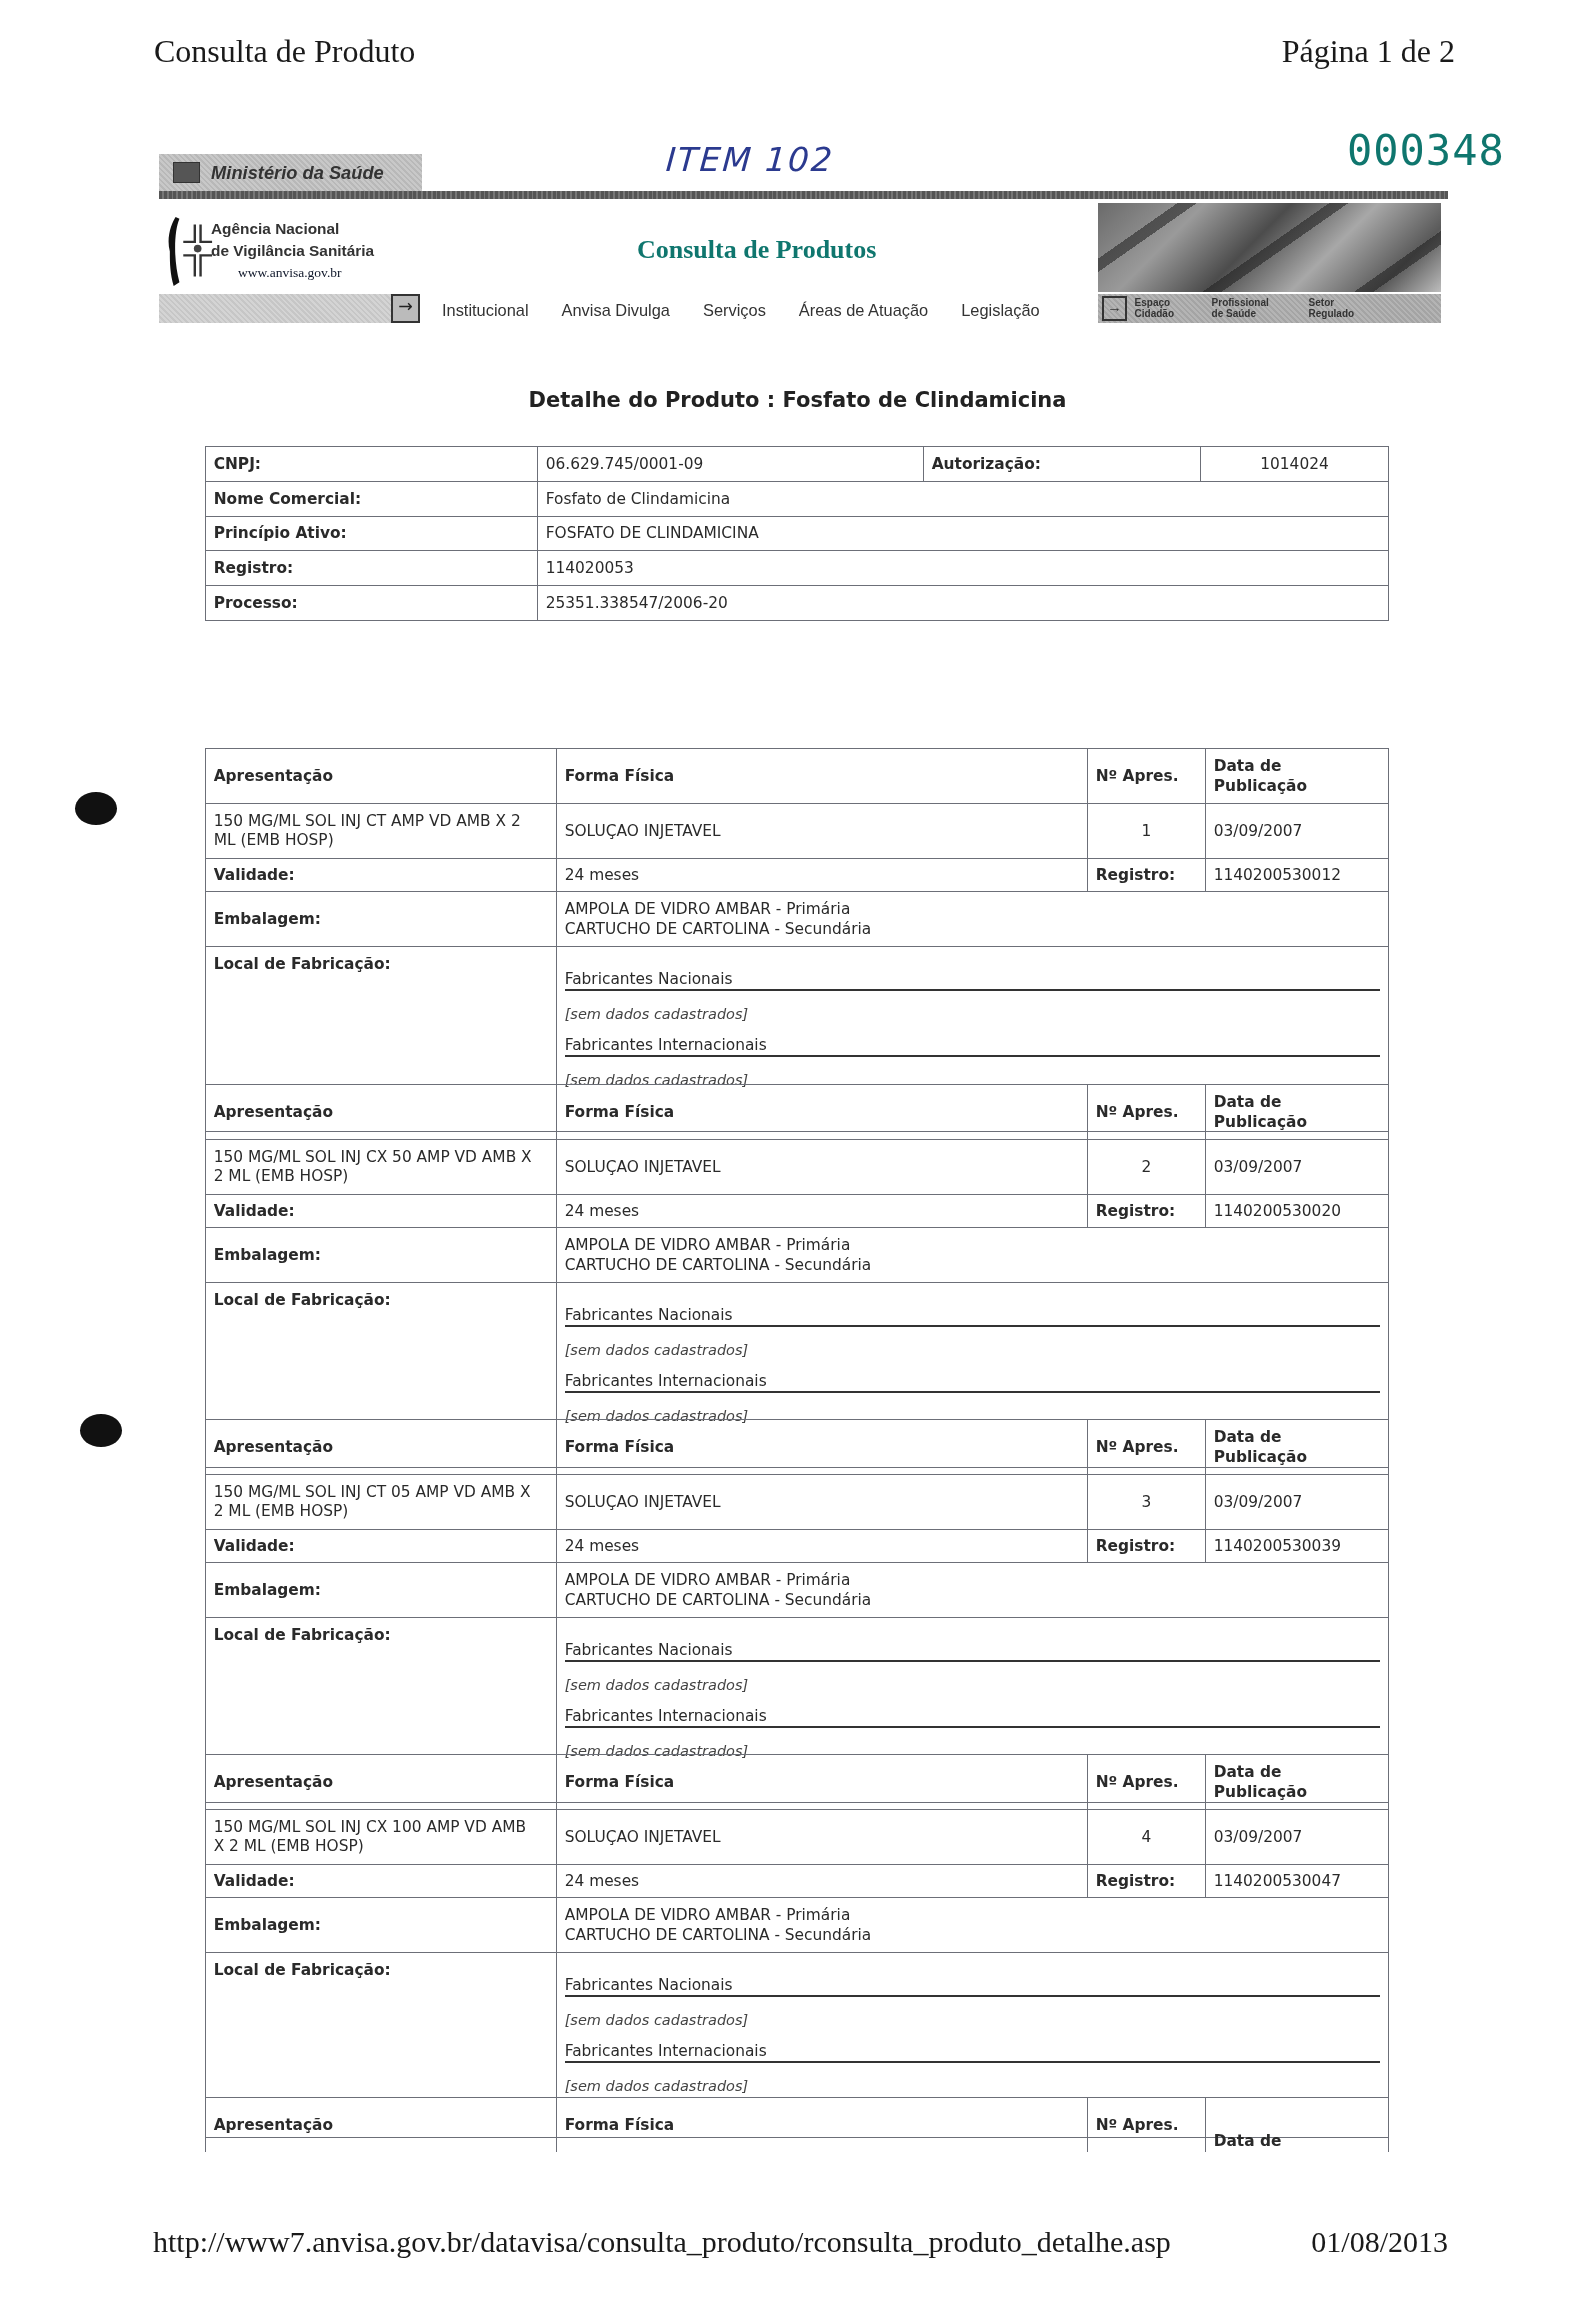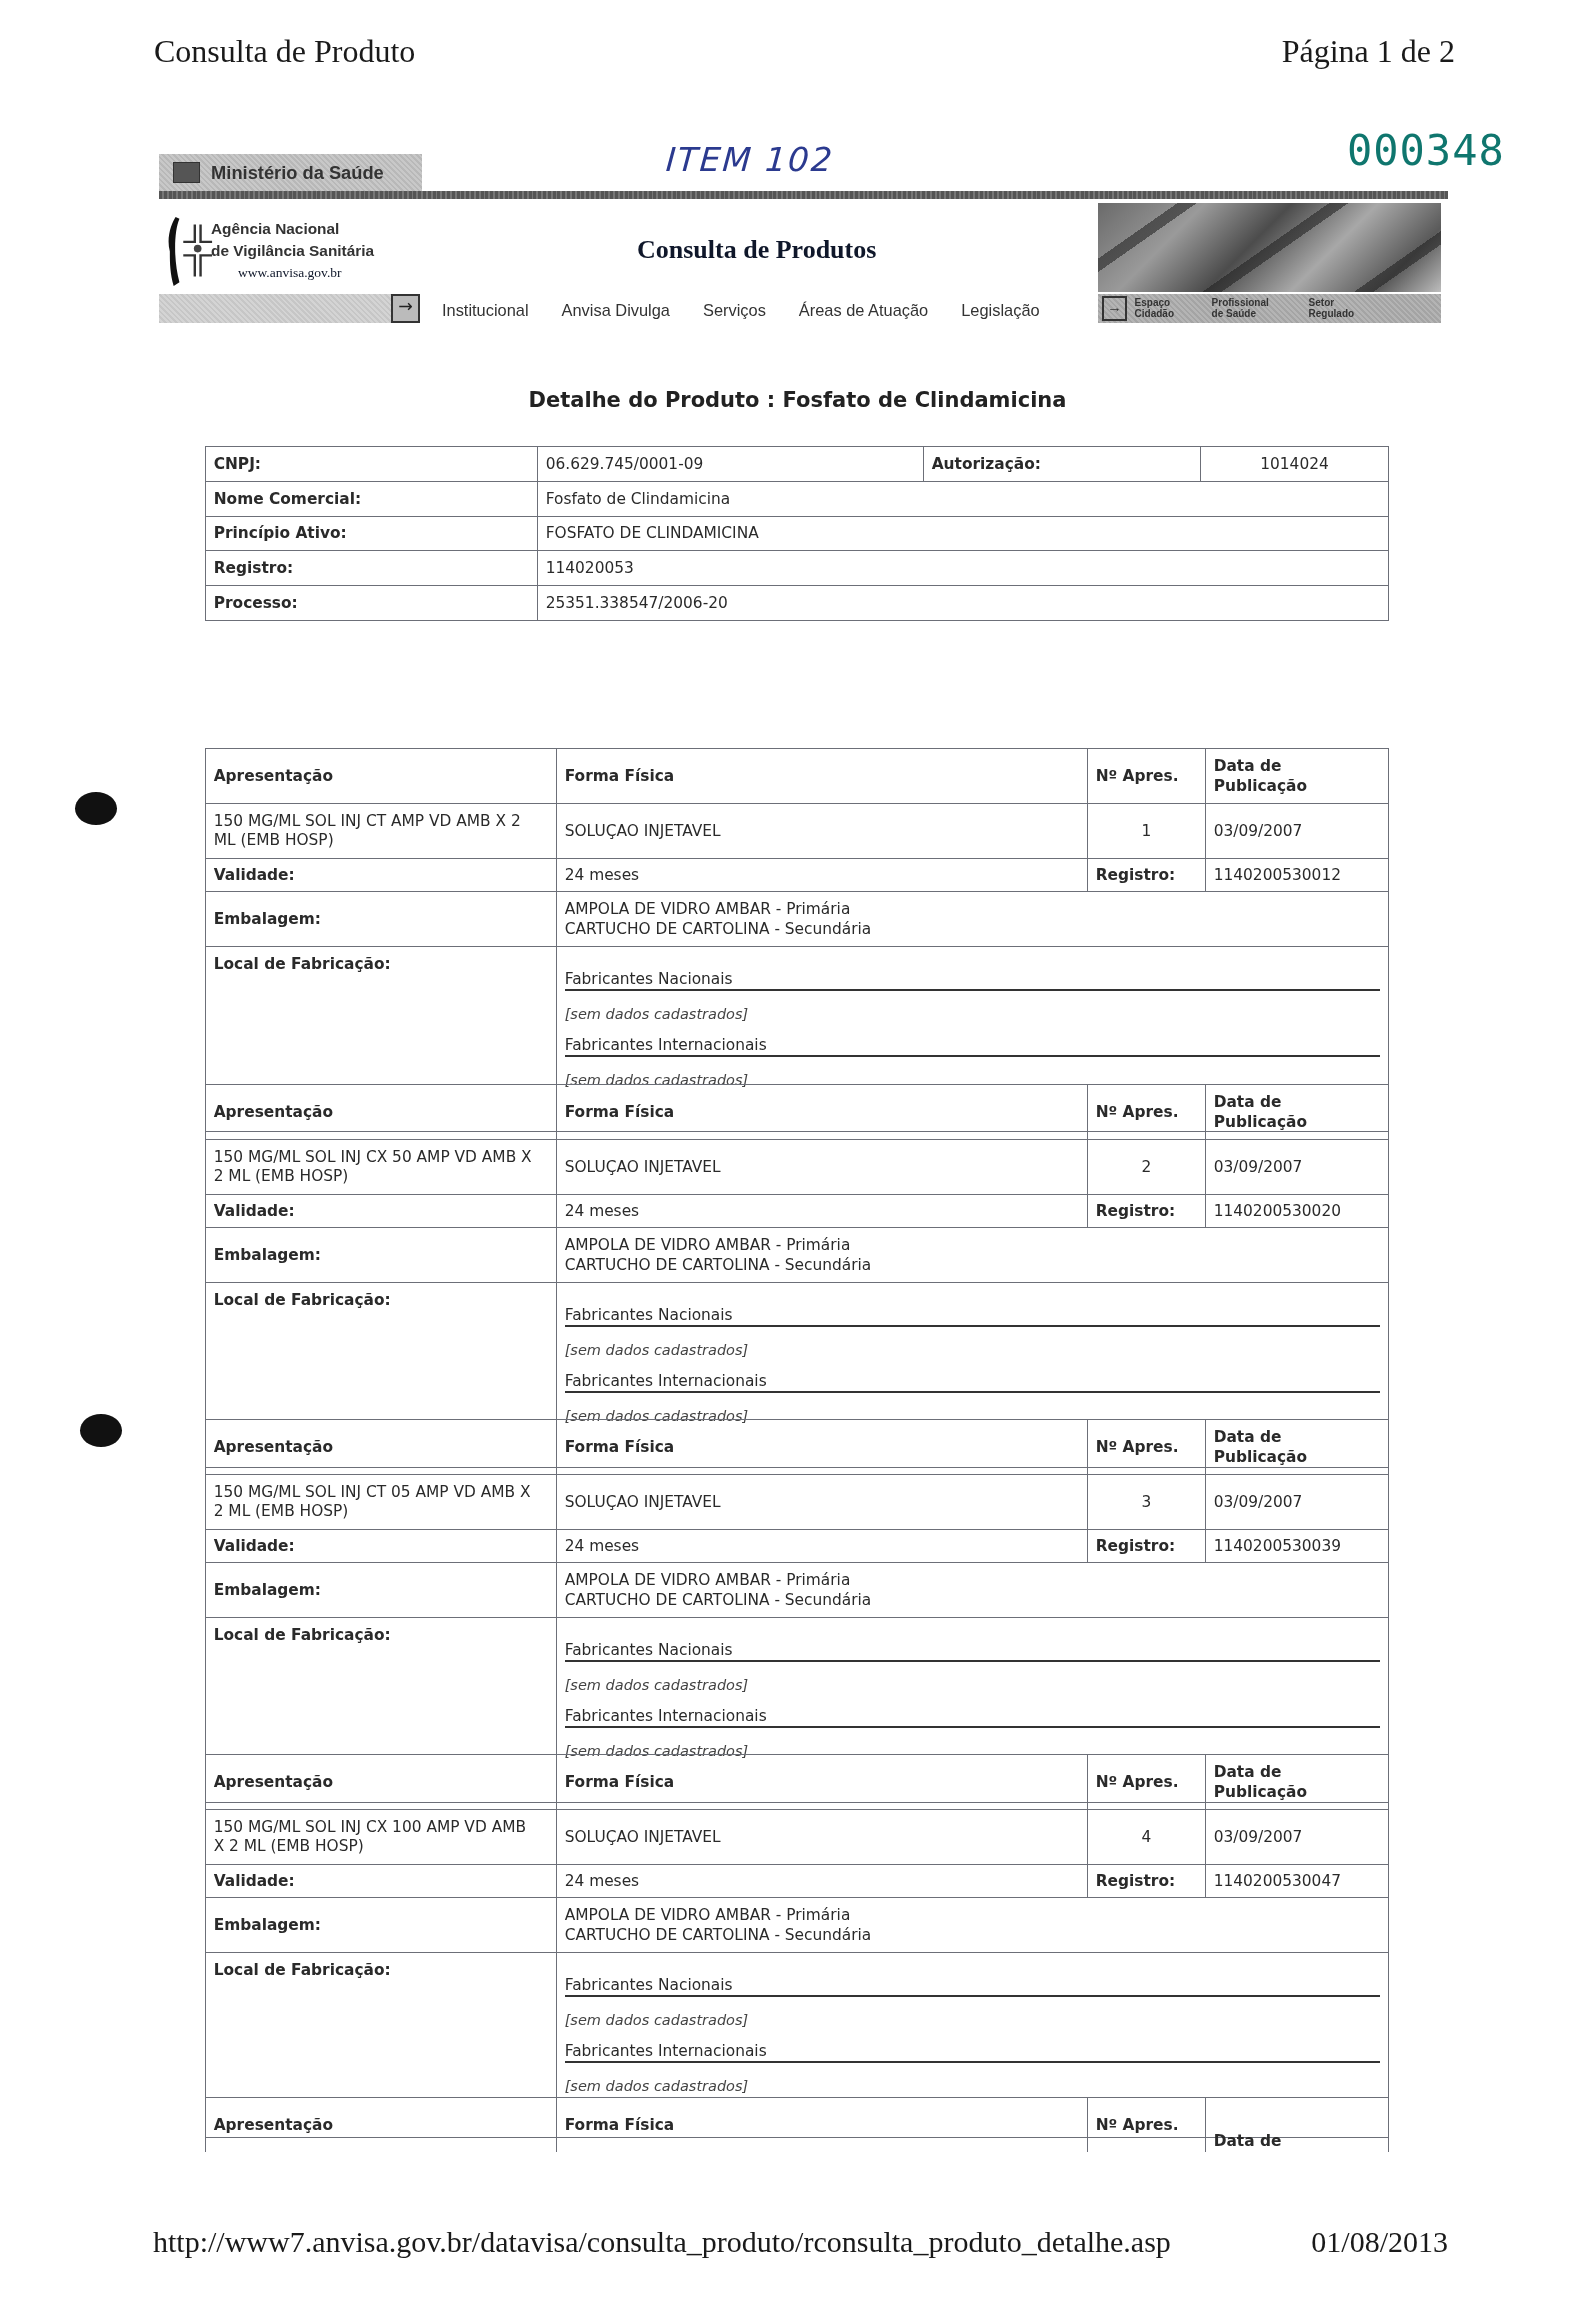--- a/index.html
+++ b/index.html
@@ -28,40 +28,40 @@
     position: absolute; left: 666px; top: 140px; font-family: "DejaVu Sans", sans-serif;
     font-size: 33px; color: #2b3a8f; font-style: italic; letter-spacing: 1.9px;
     transform: skewX(-4deg);
   }
   .punch-hole { position: absolute; width: 42px; height: 33px; background: #111; border-radius: 50%; }
 
   
   .ms-bar {
     position: absolute; left: 159px; top: 154px; width: 263px; height: 37px;
     background: repeating-linear-gradient(45deg, #b8b8b8 0 1.9px, #c8c8c8 1.9px 3.9px);
-    display: flex; align-items: center;
+    display: flex; align-items: center; font-style: italic;
   }
   .ms-bar .ms-logo { width: 25px; height: 19.3px; margin-left: 13.5px; background: #555; border: 1.9px solid #333; }
   .ms-bar .ms-text { margin-left: 11.6px; font-family: "Liberation Sans", sans-serif; font-weight: bold; font-size: 18.3px; color: #333; }
   .top-rule {
     position: absolute; left: 159px; top: 191px; width: 1289px; height: 7.7px;
     background: repeating-linear-gradient(90deg, #555 0 2.9px, #777 2.9px 4.8px);
   }
   .anvisa-logo { position: absolute; left: 145px; top: 203px; width: 261px; height: 97px; }
   .anvisa-logo .mark { position: absolute; left: 21px; top: 9.7px; width: 48px; height: 77px; }
   .anvisa-logo .name1, .anvisa-logo .name2 {
     position: absolute; left: 66px; font-family: "Liberation Sans", sans-serif; font-weight: bold;
     font-size: 15.4px; color: #333;
   }
   .anvisa-logo .name1 { top: 17.4px; }
   .anvisa-logo .name2 { top: 39px; }
   .anvisa-logo .url { position: absolute; left: 93px; top: 62px; font-family: Liberation Serif, serif; font-size: 13.5px; color: #0f172a; }
   .site-title {
     position: absolute; left: 637px; top: 235px; font-family: "Liberation Serif", serif; font-weight: bold;
-    font-size: 26px; color: #0f172a;
+    font-size: 26px; color: #0f766e;
   }
   .nav-stub {
     position: absolute; left: 159px; top: 294px; width: 232px; height: 29px;
     background: repeating-linear-gradient(45deg, #c6c6c6 0 1.9px, #d4d4d4 1.9px 3.9px);
   }
   .nav-enter {
     position: absolute; left: 391px; top: 294px; width: 29px; height: 29px; box-sizing: border-box;
     border: 2.9px solid #333; background: #bbb; font-size: 17.4px; line-height: 21px; text-align: center; color: #222;
   }
   .nav-links {

